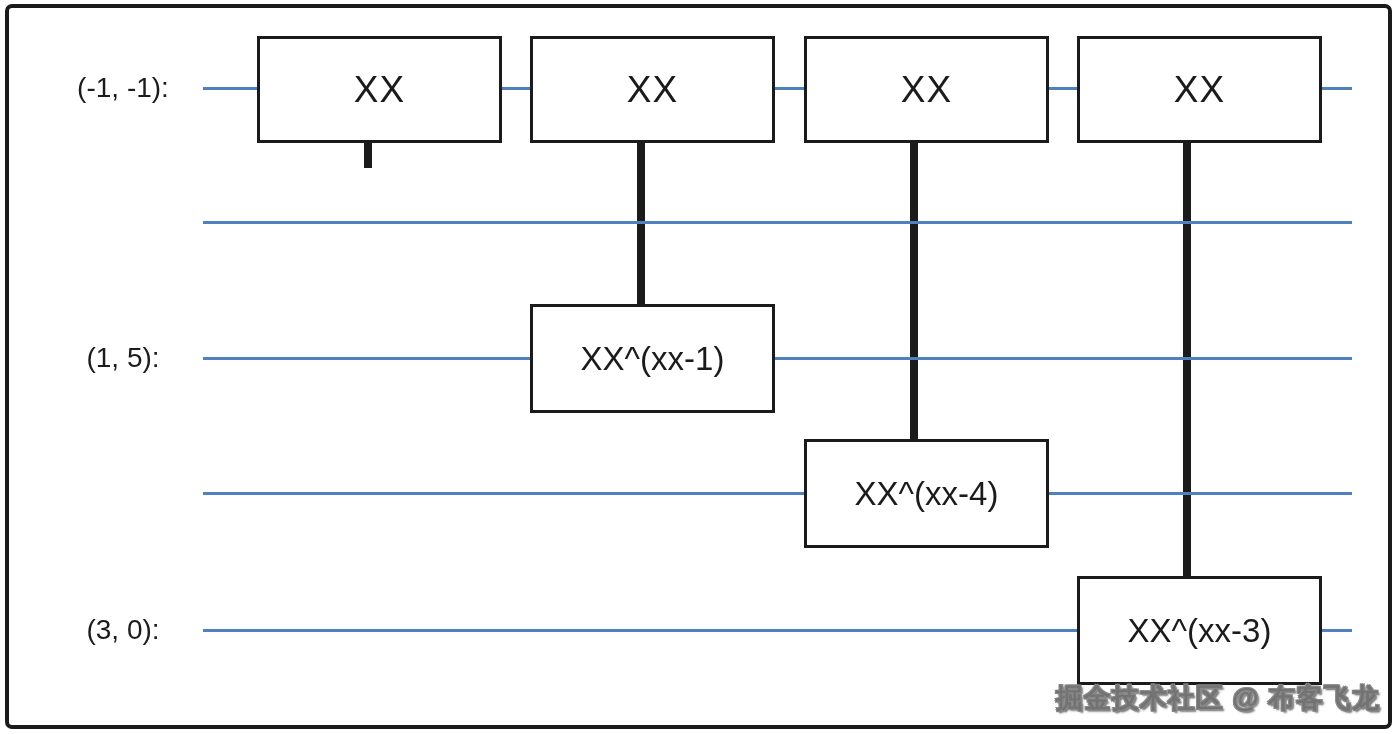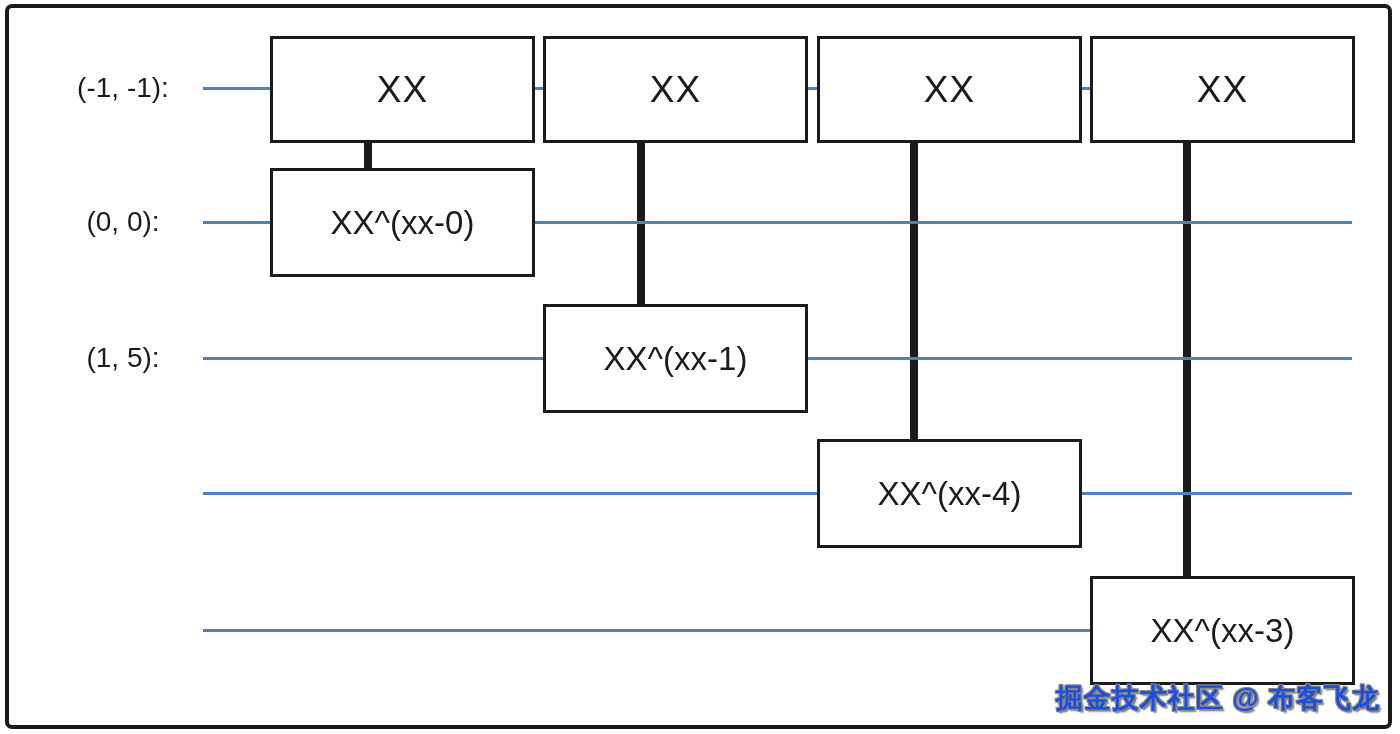--- a/index.html
+++ b/index.html
@@ -40,79 +40,77 @@
   }
   .connector{
     position:absolute;
     width:8px;
     background:var(--ink);
     z-index:1;
   }
   .gatebox{
     position:absolute;
     box-sizing:border-box;
-    width:265px;
+    width:245px;
     border:3px solid var(--ink);
     background:#ffffff;
     z-index:3;
     display:flex;align-items:center;justify-content:center;
     color:var(--ink);
     white-space:nowrap;
-    margin-left:13px;
   }
   .gatebox.control{top:36px;height:107px;font-size:37px;letter-spacing:1px;}
   .gatebox.target{height:109px;font-size:33px;}
   .col0{left:257px;} .col1{left:530px;} .col2{left:804px;} .col3{left:1077px;}
   .t0{top:168px;} .t1{top:304px;} .t2{top:439px;} .t3{top:576px;}
   .c0{left:364px;top:143px;height:25px;}
   .c1{left:637px;top:143px;height:161px;}
   .c2{left:910px;top:143px;height:296px;}
   .c3{left:1183px;top:143px;height:433px;}
   .watermark{
     position:absolute;
     right:20px;top:680px;
     z-index:5;
     font-size:27px;
     font-weight:bold;
-    color:#1d4ed8;
+    color:#737373;
     letter-spacing:1px;
     text-shadow:
       -1px -1px 0 #8a8a8a,
        1px -1px 0 #8a8a8a,
       -1px  1px 0 #8a8a8a,
        1px  1px 0 #8a8a8a,
        2px  2px 2px #666666;
     white-space:nowrap;
   }
 </style>
 </head>
 <body>
 
 <div class="canvas">
   <div class="frame"></div>
 
   <div class="qlabel" style="top:62px">(-1, -1):</div>
-  <div class="qlabel" style="top:196px">(0, 0):</div>
   <div class="qlabel" style="top:332px">(1, 5):</div>
+  <div class="qlabel" style="top:604px">(3, 0):</div>
 
   <div class="wire" style="top:87px"></div>
   <div class="wire" style="top:221px"></div>
   <div class="wire" style="top:357px"></div>
   <div class="wire" style="top:492px"></div>
   <div class="wire" style="top:629px"></div>
 
   <div class="connector c0"></div>
   <div class="connector c1"></div>
   <div class="connector c2"></div>
   <div class="connector c3"></div>
 
   <div class="gatebox control col0">XX</div>
   <div class="gatebox control col1">XX</div>
   <div class="gatebox control col2">XX</div>
   <div class="gatebox control col3">XX</div>
 
-  <div class="gatebox target col0 t0">XX^(xx-0)</div>
   <div class="gatebox target col1 t1">XX^(xx-1)</div>
   <div class="gatebox target col2 t2">XX^(xx-4)</div>
   <div class="gatebox target col3 t3">XX^(xx-3)</div>
 
   <div class="watermark">掘金技术社区 @ 布客飞龙</div>
 </div>
 
 </body></html>

